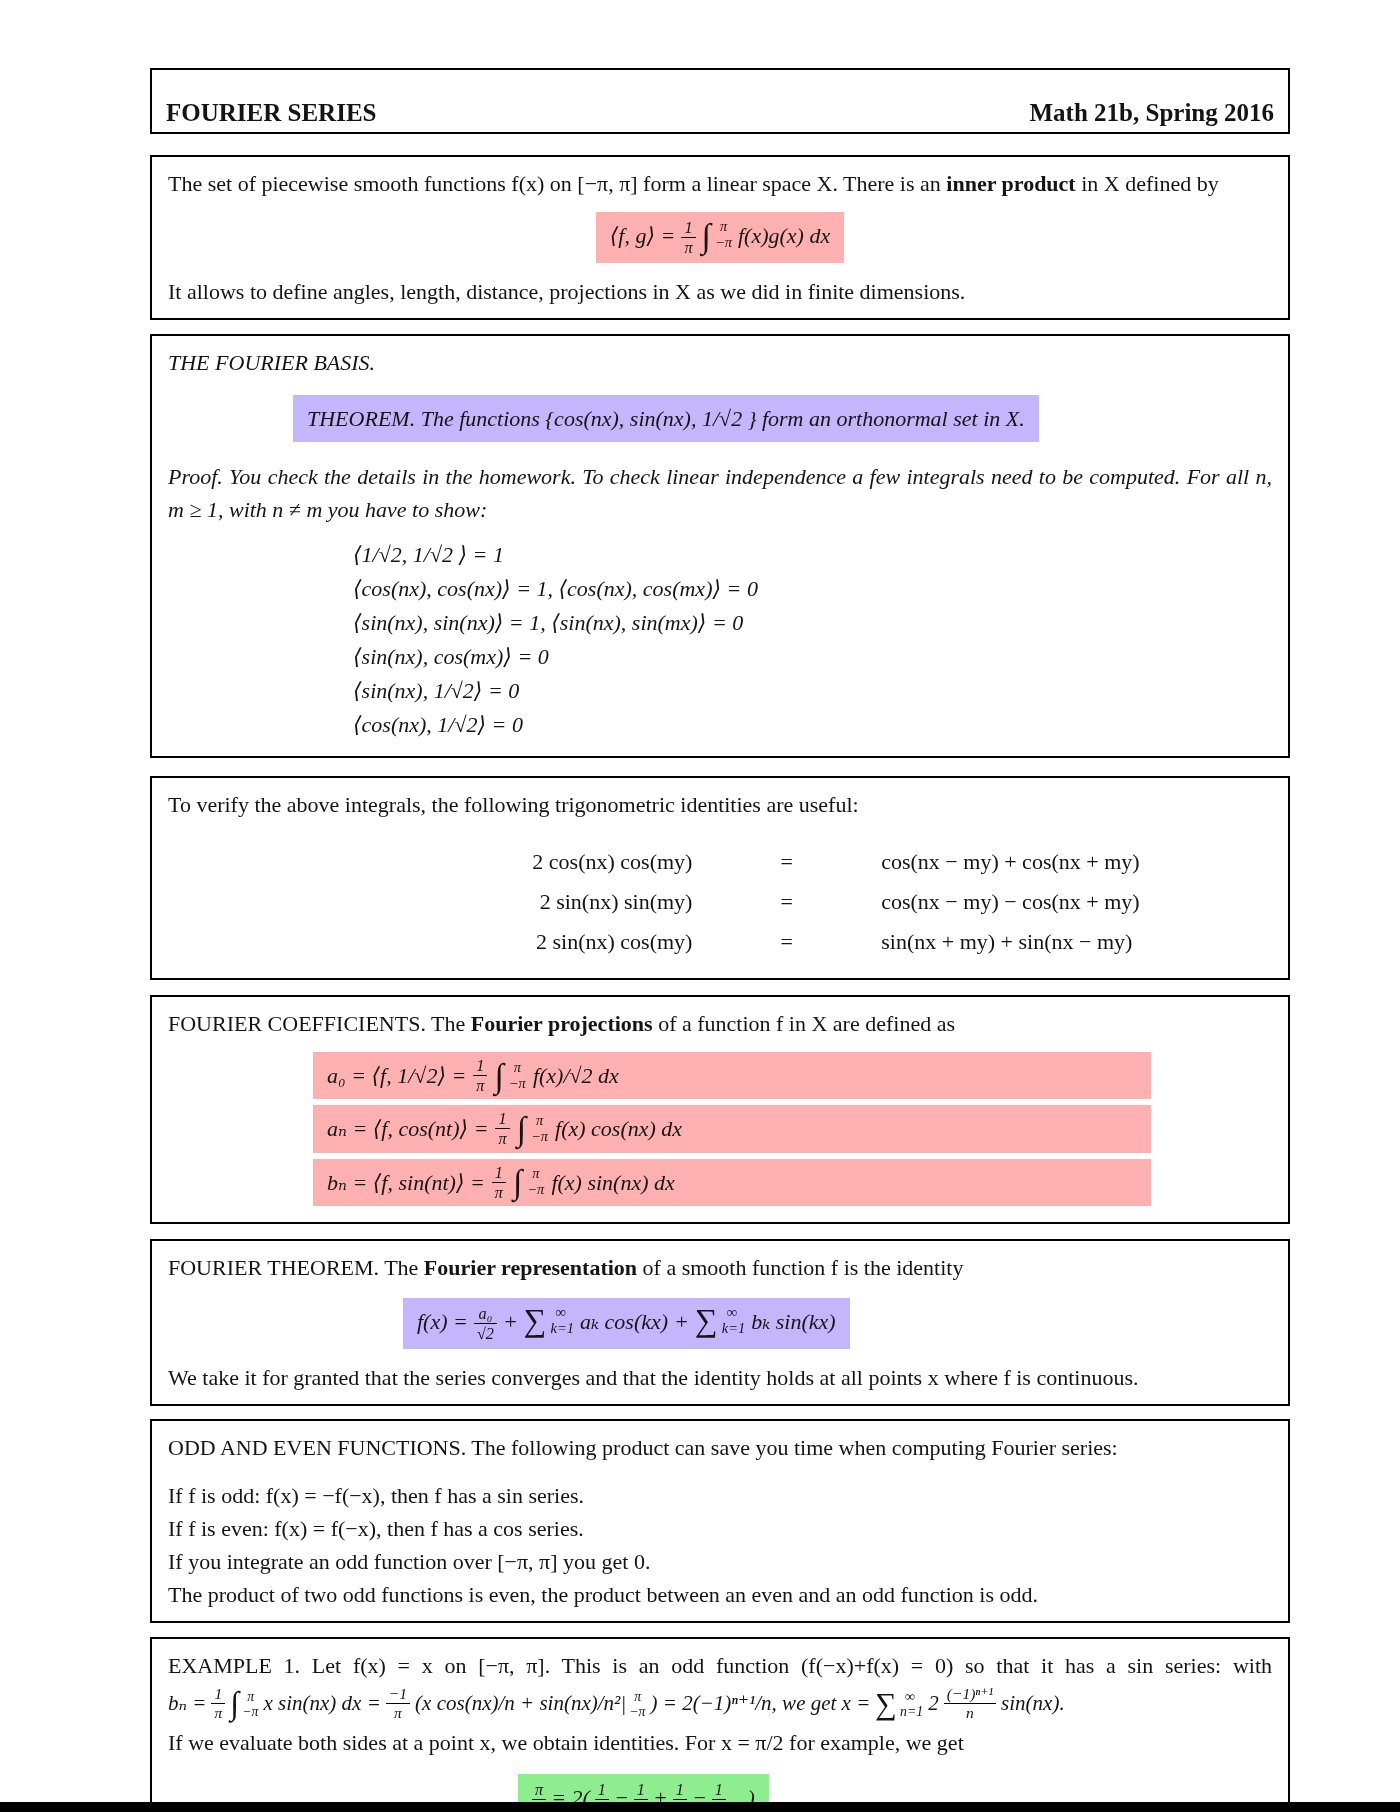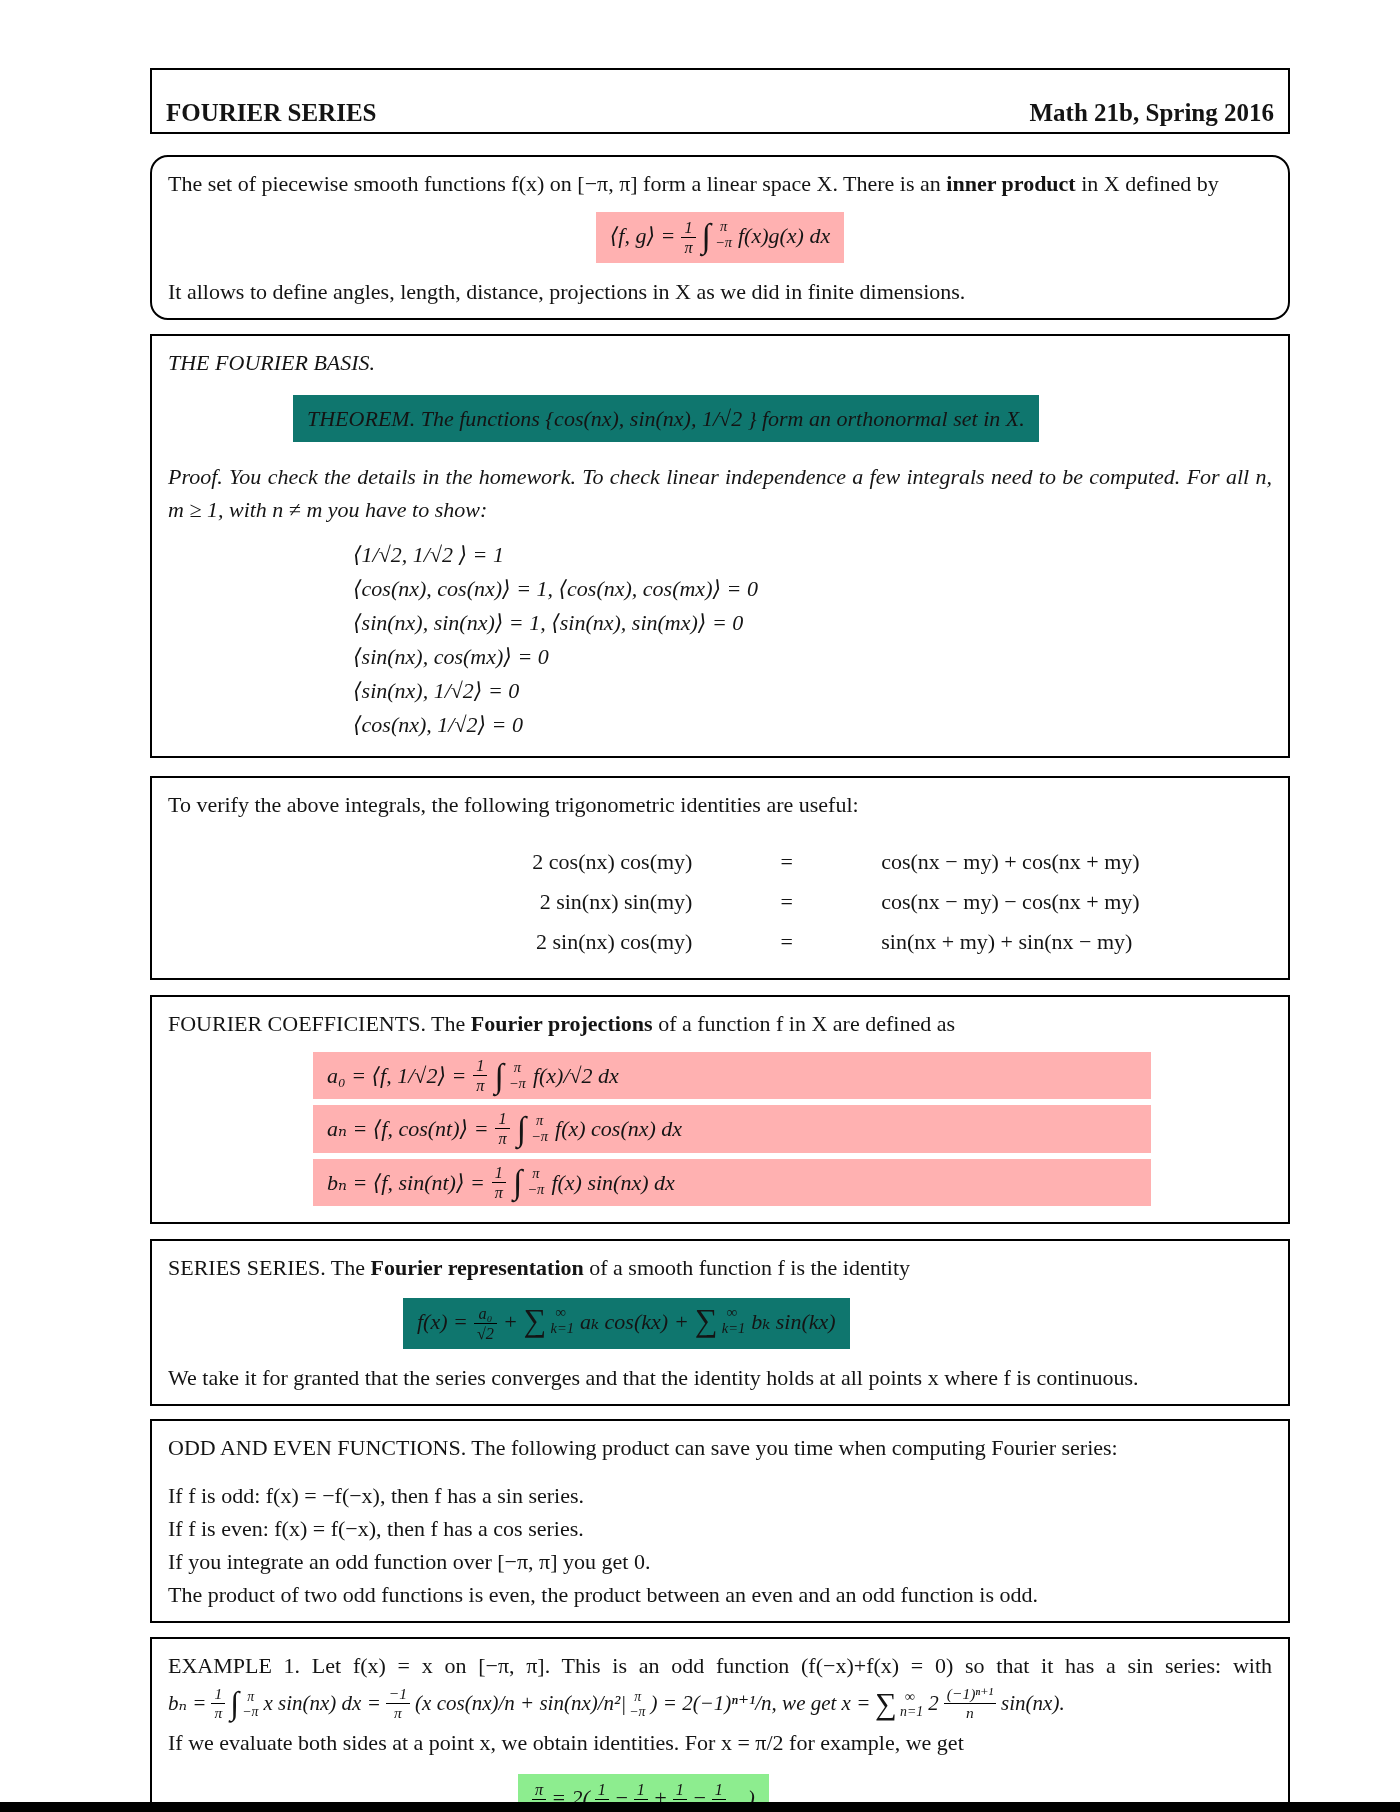--- a/index.html
+++ b/index.html
@@ -21,21 +21,21 @@
   .hdr-box { border:2px solid #000; padding:4px 14px; margin-bottom:21px;
              display:flex; justify-content:space-between; align-items:center; }
   .hdr-box .t { font-weight:bold; font-size:25px; line-height:30px;margin-top:24px; }
 
   .just { text-align:justify; }
   .just-full { text-align:justify; text-align-last:justify; }
 
   
   .band { display:inline-flex; align-items:flex-start; gap:6px; padding:7px 14px; }
   .bg-pink   { background:#ffb1b1; }
-  .bg-yellow { background:#0f766e; }
+  .bg-yellow { background:#c4b5fd; }
   .bg-green  { background:#8ded8f; }
 
   .fm { font-style:italic; }
 
   
   .frac { display:inline-block; vertical-align:middle; text-align:center;
           line-height:1.05; font-size:0.74em; font-style:italic; }
   .frac .fn { display:block; padding:0 3px 1px; }
   .frac .fd { display:block; border-top:1.5px solid #000; padding:1px 3px 0; }
 
@@ -68,21 +68,21 @@
   .series-band { margin:14px 0 12px 235px; }
 
   
   .advice-lines { margin-top:15px; }
 
   
   .ex-mathline { display:flex; flex-wrap:nowrap; align-items:center; gap:5px;
                  font-size:21px; white-space:nowrap; margin:4px 0; }
   .leib-band { margin:12px 0 10px 350px; }
 
-  .min-b1 { min-height:134px;border-radius:18px; }
+  .min-b1 { min-height:134px; }
   .min-b2 { min-height:400px; }
   .min-b3 { min-height:179px; }
   .min-b4 { min-height:204px; }
   .min-b5 { min-height:124px; }
   .min-b6 { min-height:144px; }
   .min-b7 { min-height:177px; }
 
   .bottom-bar { position:absolute; left:0; bottom:0; width:1400px; height:10px; background:#000; }
   b { font-weight:bold; }
 </style>
@@ -191,21 +191,21 @@
             <span class="top">π</span>
             <span class="bot">−π</span>
           </span>
         <span>f(x) sin(nx) dx</span>
       </div>
     </div>
   </div>
 
   <div class="box min-b5" style="margin-bottom:13px;">
     <div>
-      <span>SERIES SERIES. The </span><b>Fourier representation</b><span> of a smooth function f is the identity</span>
+      <span>FOURIER THEOREM. The </span><b>Fourier representation</b><span> of a smooth function f is the identity</span>
     </div>
     <div class="series-band">
       <span class="band bg-yellow fm">
         <span>f(x) =</span>
         <span class="frac">
             <span class="fn">a₀</span>
             <span class="fd">√2</span>
           </span>
         <span>+</span>
         <span class="sop">∑</span>

